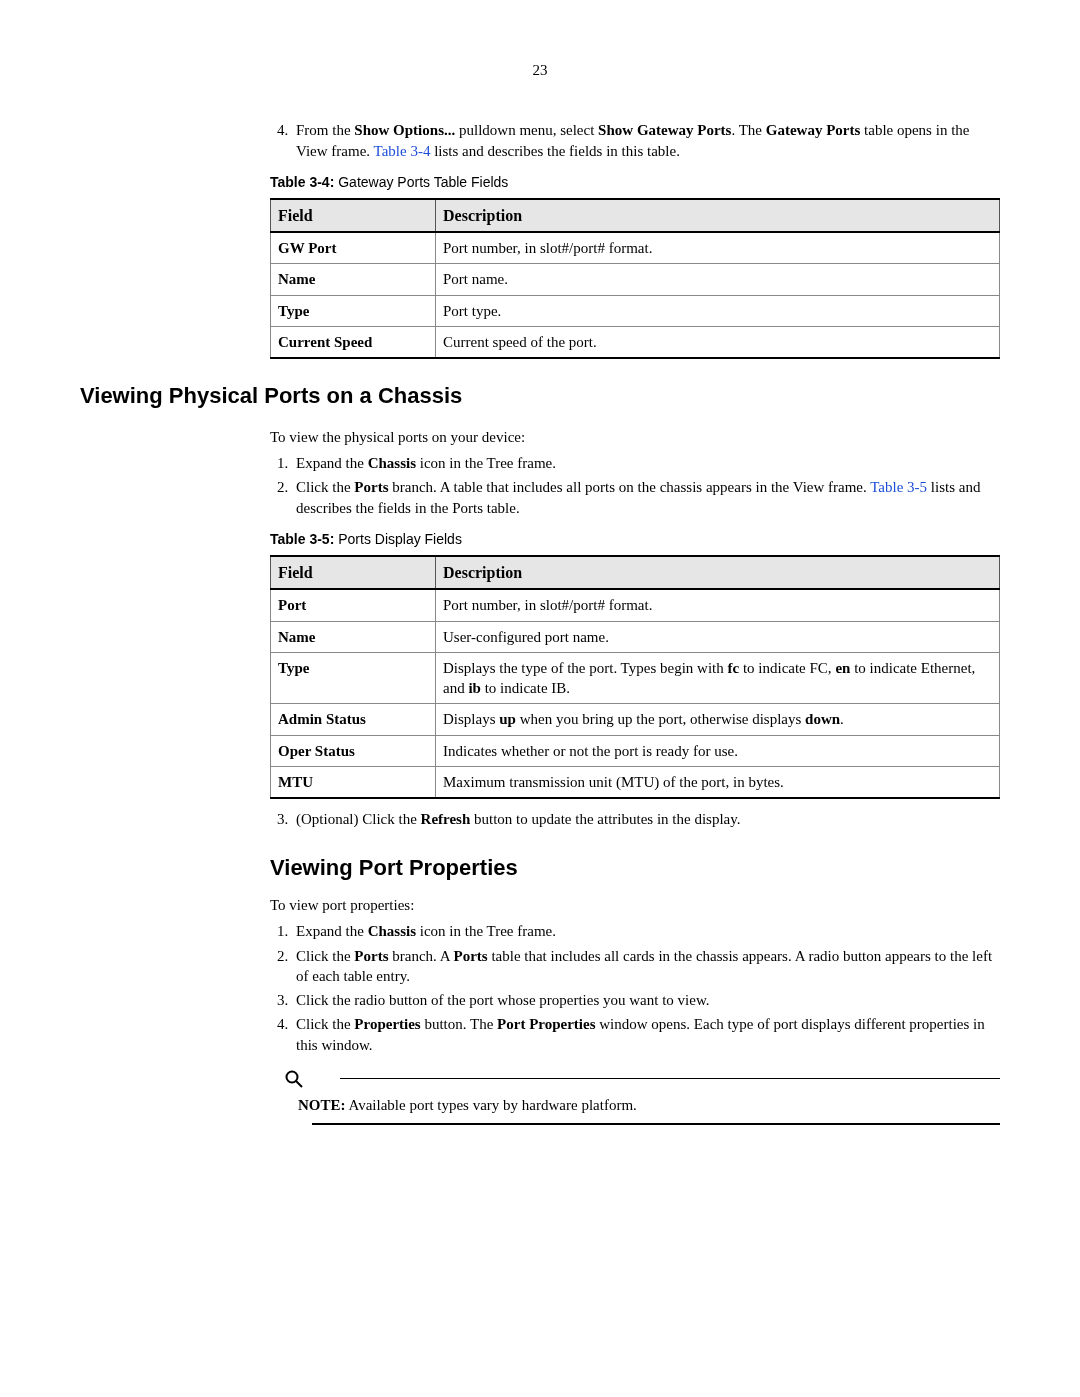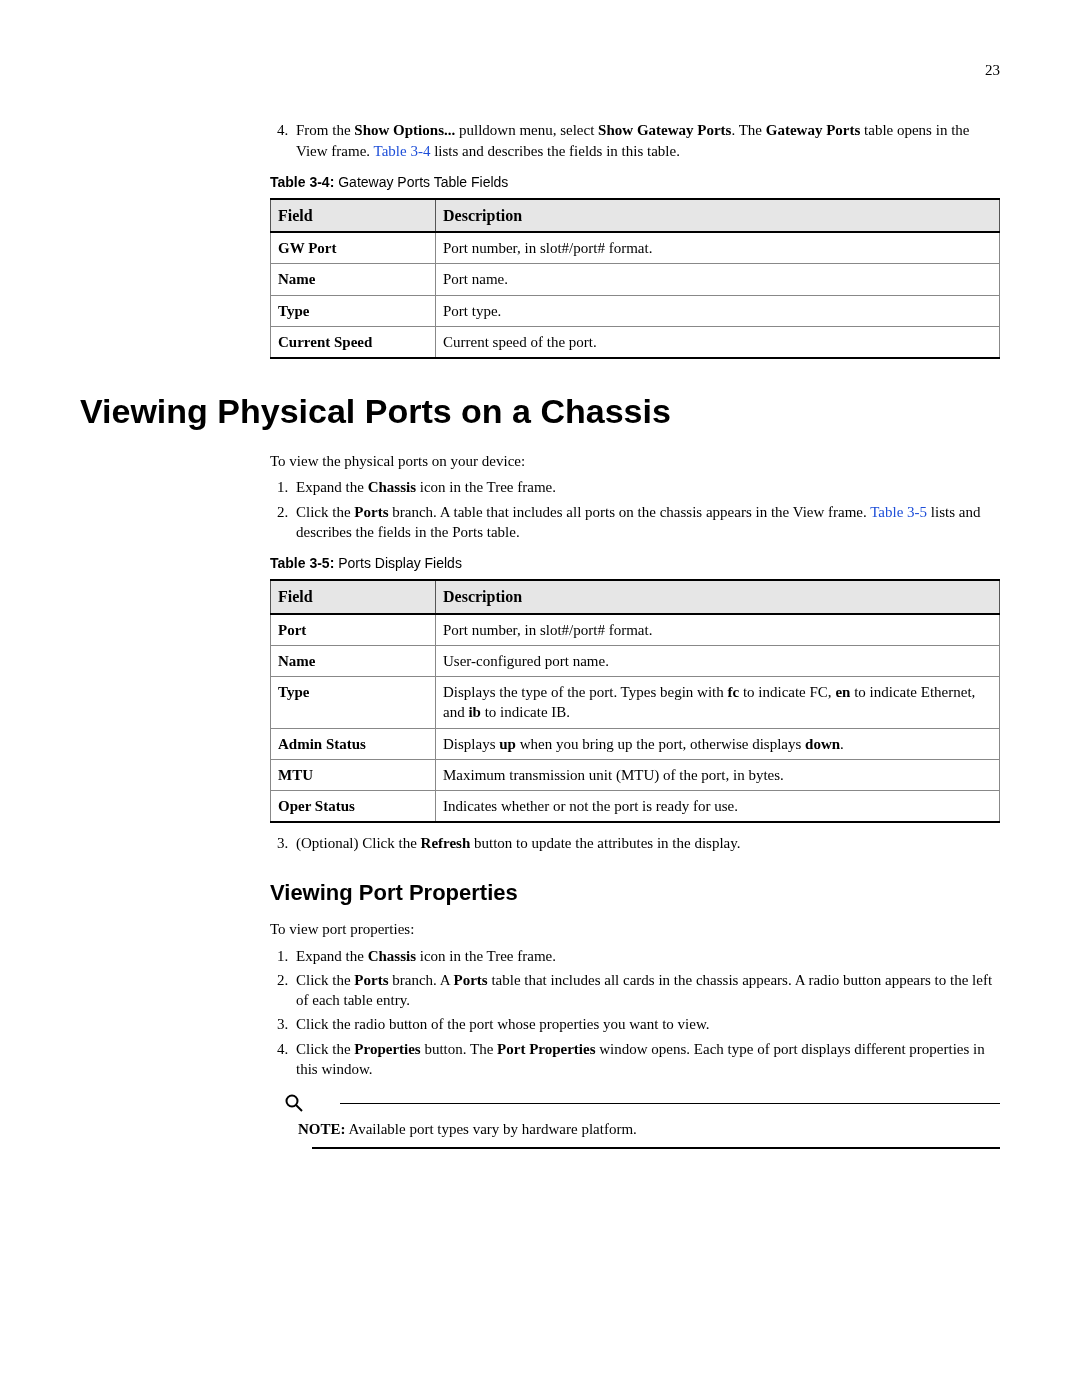--- a/index.html
+++ b/index.html
@@ -4,21 +4,21 @@
 <style>
   body {
     font-family: "Times New Roman", Times, serif;
     font-size: 15px;
     color: #000;
     margin: 0;
     padding: 60px 80px 60px 80px;
     line-height: 1.35;
   }
   .page-num {
-    text-align: right;
+    text-align: center;
     font-size: 15px;
     margin-bottom: 40px;
   }
   .content-indent {
     margin-left: 190px;
   }
   ol.steps {
     margin: 0 0 12px 0;
     padding-left: 22px;
   }
@@ -59,23 +59,23 @@
   table.fields tr:last-child td {
     border-bottom: 2px solid #000;
   }
   table.fields th:first-child,
   table.fields td:first-child {
     width: 150px;
     font-weight: bold;
   }
   h1 {
     font-family: Arial, Helvetica, sans-serif;
-    font-size: 34px;
-    font-weight: bold;
-    margin: 30px 0 16px 0;
+    font-size: 22px;
+    font-weight: bold;
+    margin: 22px 0 16px 0;
   }
   h2 {
     font-family: Arial, Helvetica, sans-serif;
     font-size: 22px;
     font-weight: bold;
     margin: 24px 0 12px 0;
   }
   p.lead {
     margin: 8px 0 6px 0;
   }
@@ -183,26 +183,26 @@
         <span>Displays the type of the port. Types begin with </span><span class="b">fc</span><span> to indicate FC, </span><span class="b">en</span><span> to indicate Ethernet, and </span><span class="b">ib</span><span> to indicate IB.</span>
       </td>
     </tr>
     <tr>
       <td>Admin Status</td>
       <td style="font-weight:normal">
         <span>Displays </span><span class="b">up</span><span> when you bring up the port, otherwise displays </span><span class="b">down</span><span>.</span>
       </td>
     </tr>
     <tr>
+      <td>Oper Status</td>
+      <td style="font-weight:normal">Indicates whether or not the port is ready for use.</td>
+    </tr>
+    <tr>
       <td>MTU</td>
       <td style="font-weight:normal">Maximum transmission unit (MTU) of the port, in bytes.</td>
-    </tr>
-    <tr>
-      <td>Oper Status</td>
-      <td style="font-weight:normal">Indicates whether or not the port is ready for use.</td>
     </tr>
   </tbody>
     </table>
 
   <ol class="steps" start="3">
     <li>
       <span>(Optional) Click the </span><span class="b">Refresh</span><span> button to update the attributes in the display.</span>
     </li>
   </ol>
 

